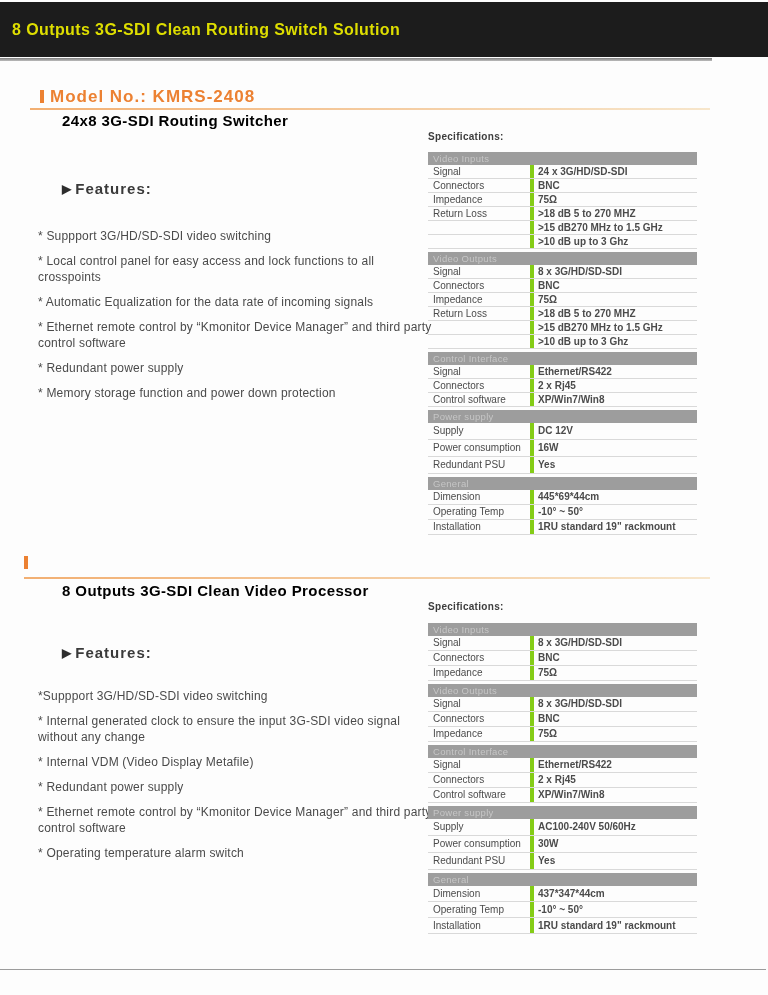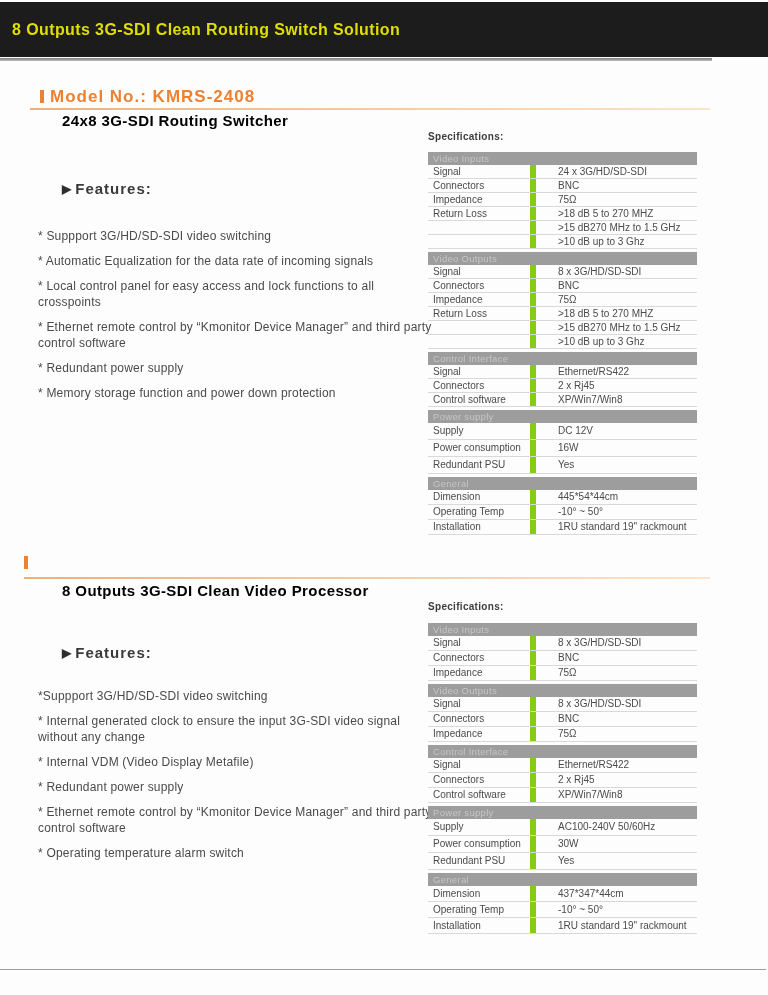--- a/index.html
+++ b/index.html
@@ -79,21 +79,21 @@
   .spec-group:not(:first-child) .group-bar { margin-top:3px; }
   .group-bar {
     height:13px; line-height:13px; background:#9d9d9d; color:#c6c6c6;
     font-size:9.5px; padding-left:5px; letter-spacing:0.3px;
   }
   .spec-row { display:flex; border-bottom:1px solid #d9d9d9; }
   .spec-row .cell {
     font-size:10px; color:#4b4b4b; white-space:nowrap; overflow:visible;
   }
   .spec-row .label { width:102px; padding-left:5px; box-sizing:border-box; flex:none; }
-  .spec-row .value { flex:1; padding-left:22px; border-left:6px solid #84cc16; }
+  .spec-row .value { flex:1; padding-left:4px; border-left:4px solid #84cc16;font-weight:bold; }
 
   
   .t1 .spec-row { height:13px; } .t1 .spec-row .cell { line-height:13px; }
   .t1 .g4 .spec-row { height:16px; } .t1 .g4 .spec-row .cell { line-height:16px; }
   .t1 .g5 .spec-row { height:14px; } .t1 .g5 .spec-row .cell { line-height:14px; }
   .t2 .spec-row { height:14px; } .t2 .spec-row .cell { line-height:14px; }
   .t2 .g4 .spec-row { height:16px; } .t2 .g4 .spec-row .cell { line-height:16px; }
   .t2 .g5 .spec-row { height:15px; } .t2 .g5 .spec-row .cell { line-height:15px; }
 
   .bottom-rule {
@@ -117,22 +117,22 @@
     </div>
     <div class="model-underline"></div>
     <h3 class="subtitle">24x8 3G-SDI Routing Switcher</h3>
 
     <div class="features-title">
       <span class="arrow">▶</span>
       <span>Features:</span>
     </div>
     <ul class="feature-list">
         <li>* Suppport 3G/HD/SD-SDI video switching</li>
+        <li>* Local control panel for easy access and lock functions to all crosspoints</li>
         <li>* Automatic Equalization for the data rate of incoming signals</li>
-        <li>* Local control panel for easy access and lock functions to all crosspoints</li>
         <li>* Ethernet remote control by “Kmonitor Device Manager” and third party control software</li>
         <li>* Redundant power supply</li>
         <li>* Memory storage function and power down protection</li>
       </ul>
 
     <div class="spec-title">Specifications:</div>
     <div class="spec-table t1">
         <div class="spec-group g1">
           <div class="group-bar">Video Inputs</div>
           <div class="spec-row">
@@ -214,21 +214,21 @@
           </div>
           <div class="spec-row">
             <div class="cell label">Redundant PSU</div>
             <div class="cell value">Yes</div>
           </div>
         </div>
         <div class="spec-group g5">
           <div class="group-bar">General</div>
           <div class="spec-row">
             <div class="cell label">Dimension</div>
-            <div class="cell value">445*54*44cm</div>
+            <div class="cell value">445*69*44cm</div>
           </div>
           <div class="spec-row">
             <div class="cell label">Operating Temp</div>
             <div class="cell value">-10° ~ 50°</div>
           </div>
           <div class="spec-row">
             <div class="cell label">Installation</div>
             <div class="cell value">1RU standard 19" rackmount</div>
           </div>
         </div>

